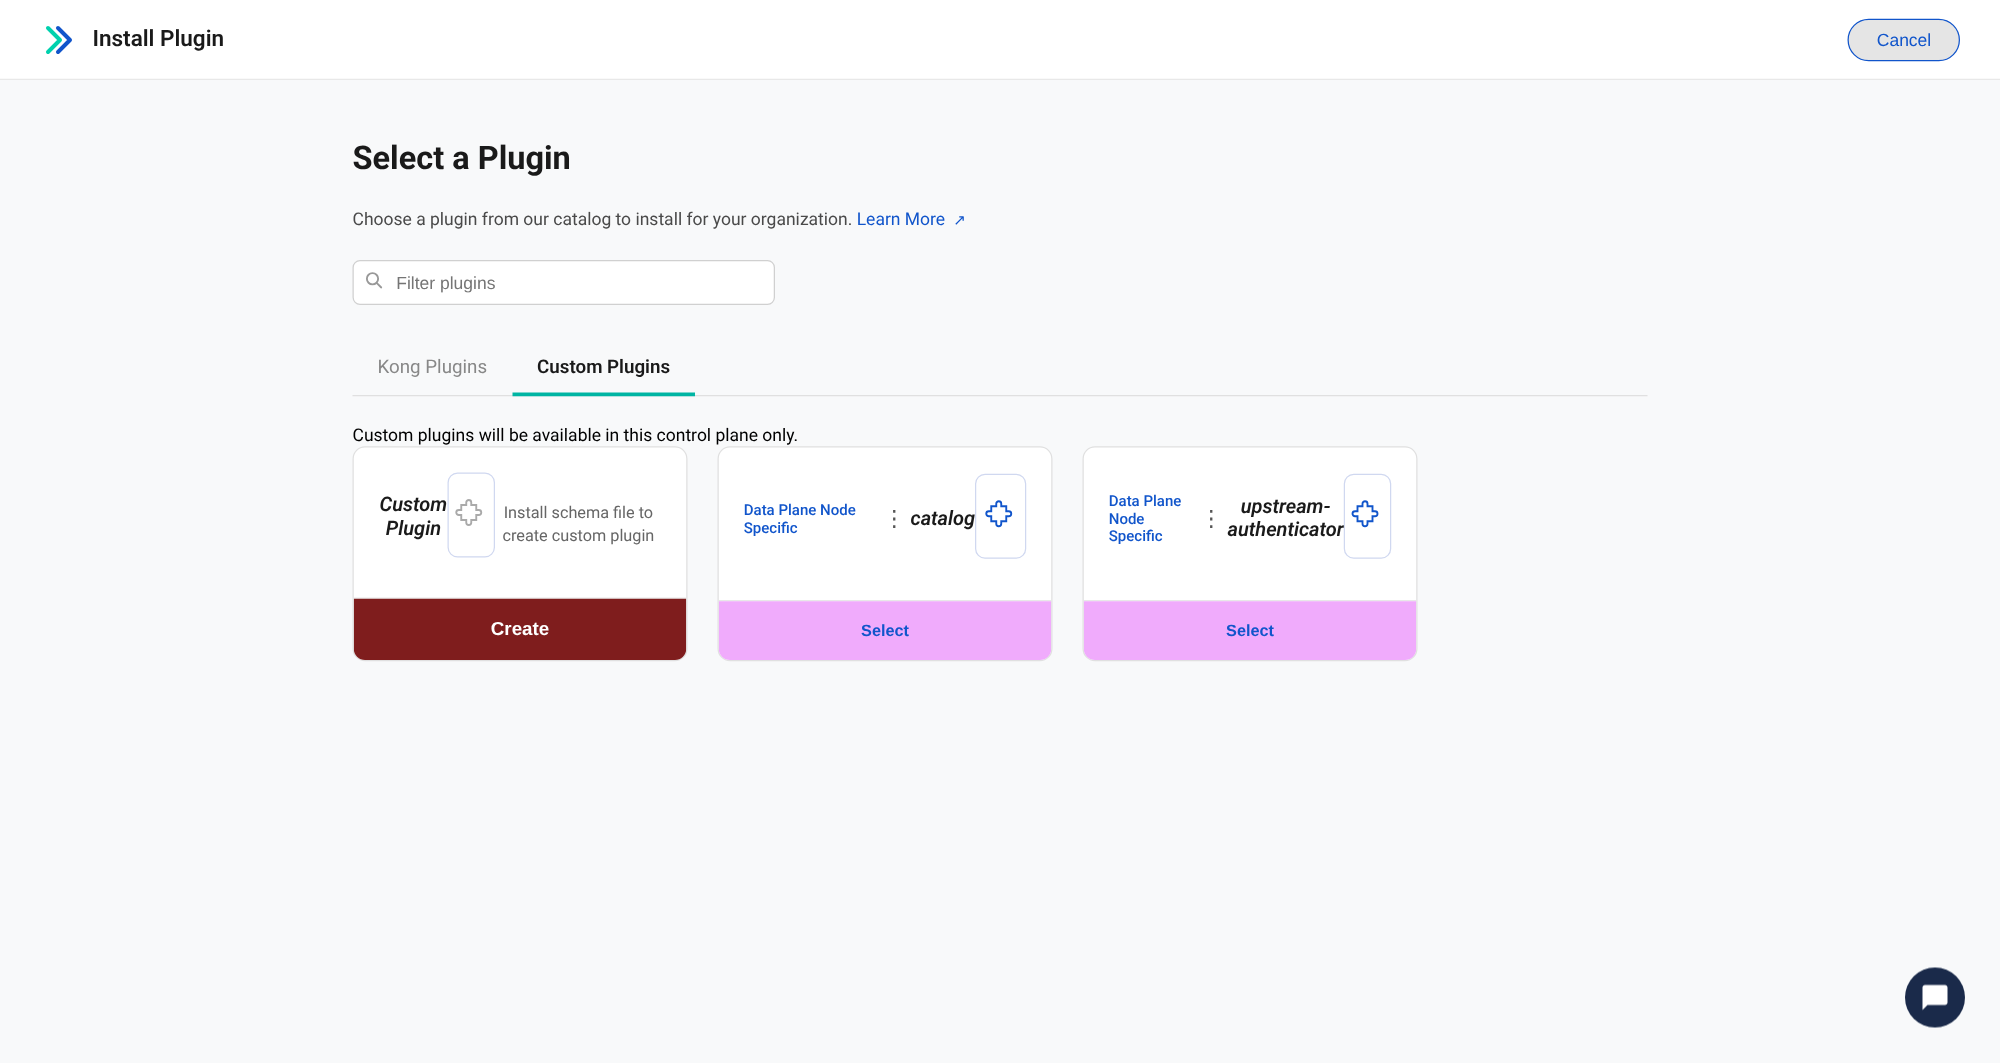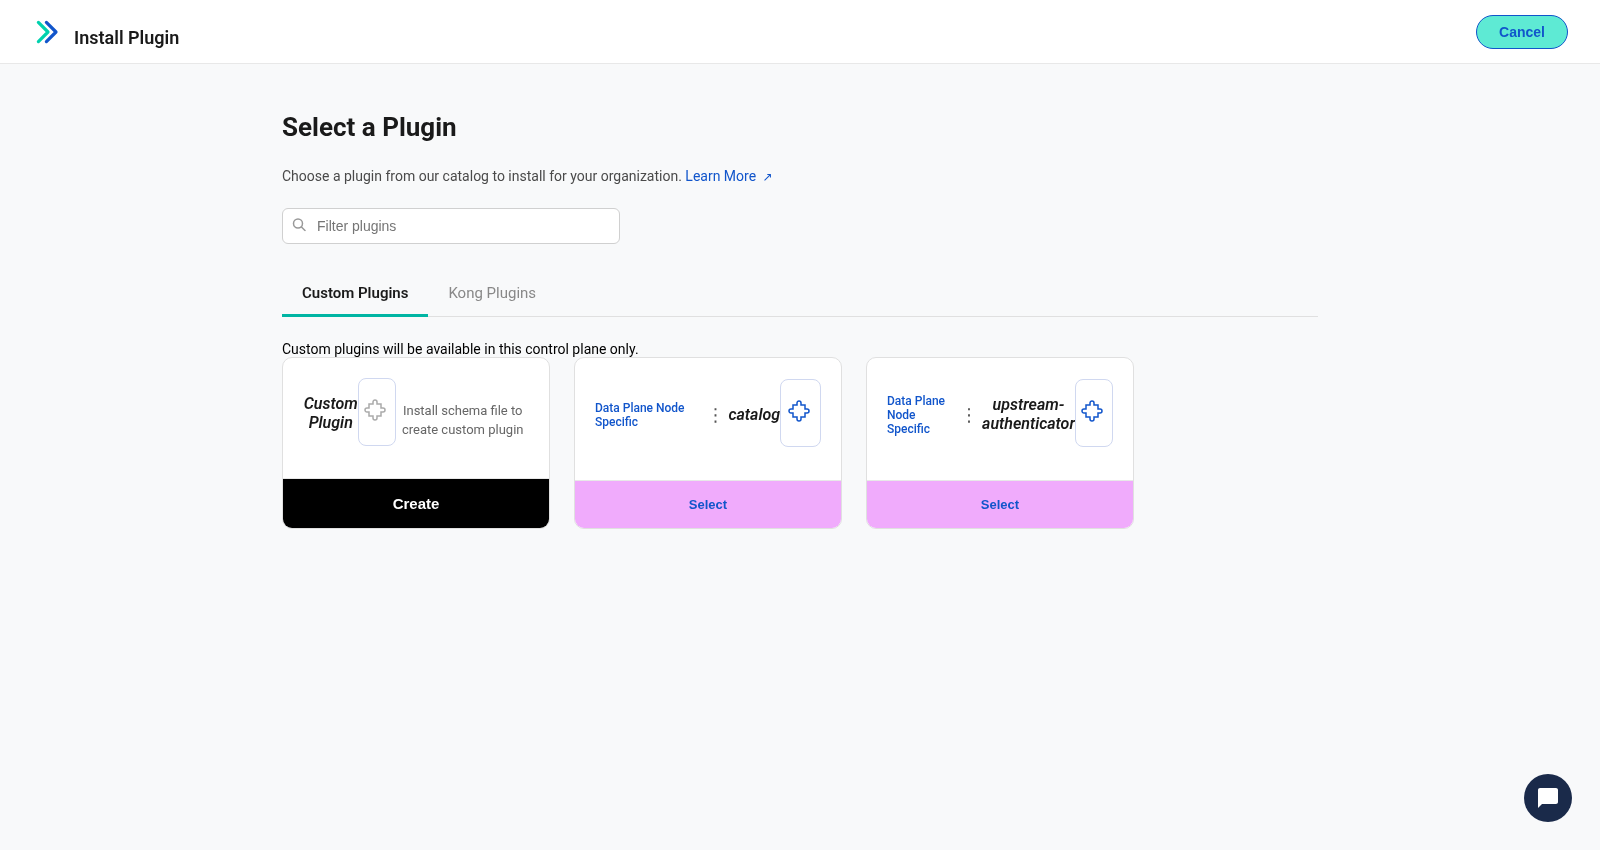--- a/index.html
+++ b/index.html
@@ -15,40 +15,40 @@
       display: flex;
       align-items: center;
       justify-content: space-between;
       padding: 0 32px;
       height: 64px;
       background: #fff;
       border-bottom: 1px solid #e8e8e8;
     }
     .header-left {
       display: flex;
-      align-items: flex-end;
+      align-items: center;
       gap: 10px;
     }
     .logo-icon {
       width: 32px;
       height: 32px;
     }
     .header-title {
       font-size: 18px;
       font-weight: 600;
       color: #1a1a1a;
     }
     .cancel-btn {
       border: 1.5px solid #1155cb;
-      background: #5eead4;
+      background: #e5e5e5;
       color: #1155cb;
       padding: 8px 22px;
       border-radius: 20px;
       font-size: 14px;
-      font-weight: 700;
+      font-weight: 400;
       cursor: pointer;
     }
 
     
     .main-content {
       max-width: 1100px;
       margin: 0 auto;
       padding: 48px 32px;
     }
 
@@ -216,21 +216,21 @@
       color: #1155cb;
       font-size: 13px;
       font-weight: 600;
       cursor: pointer;
       text-align: center;
     }
 
     .create-btn {
       width: 100%;
       padding: 16px;
-      background: #000000;
+      background: #7f1d1d;
       border: none;
       color: #fff;
       font-size: 15px;
       font-weight: 600;
       cursor: pointer;
       text-align: center;
     }
 
     
     .chat-bubble {
@@ -283,22 +283,22 @@
     <span class="search-icon-wrap">
       <svg width="14" height="14" viewBox="0 0 14 14" fill="none" xmlns="http://www.w3.org/2000/svg">
         <circle cx="6" cy="6" r="4.5" stroke="#999" stroke-width="1.5"></circle>
         <line x1="9.5" y1="9.5" x2="13" y2="13" stroke="#999" stroke-width="1.5" stroke-linecap="round"></line>
       </svg>
     </span>
     <input type="text" class="search-input" placeholder="Filter plugins" style="">
   </div>
 
   <div class="tabs">
+    <div class="tab">Kong Plugins</div>
     <div class="tab active">Custom Plugins</div>
-    <div class="tab">Kong Plugins</div>
   </div>
 
   <p class="tab-description">Custom plugins will be available in this control plane only.</p>
 
   <div class="cards-grid">
 
     <div class="plugin-card">
       <div class="card-body">
         <div style="height:32px;"></div>
         <span class="card-name">Custom Plugin</span>

